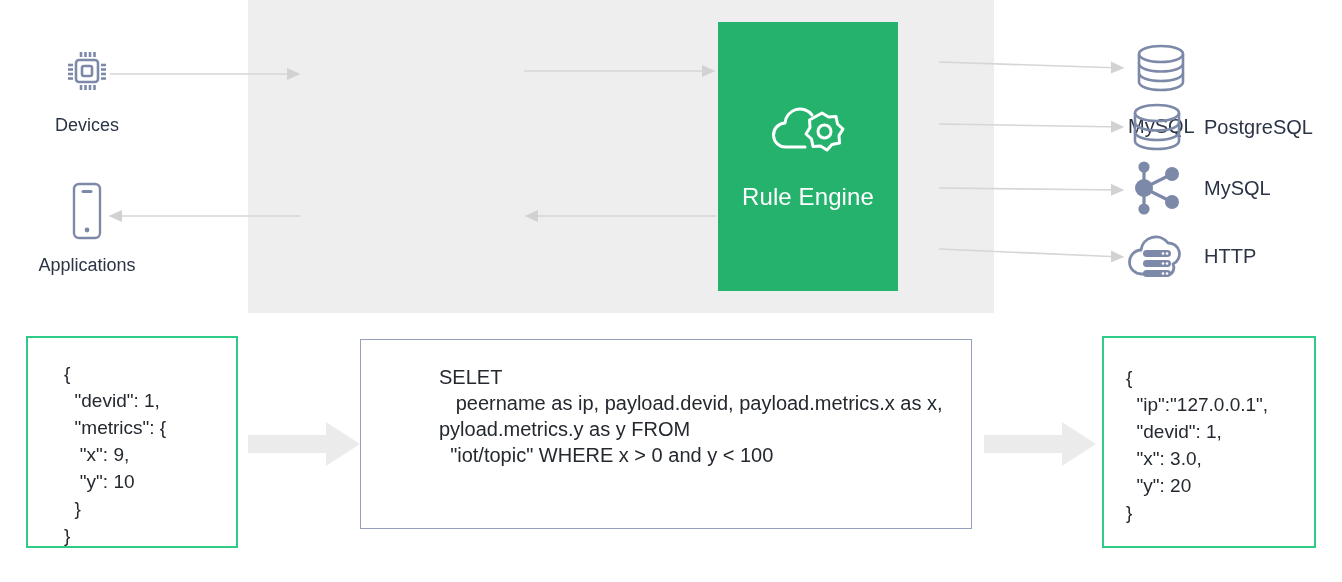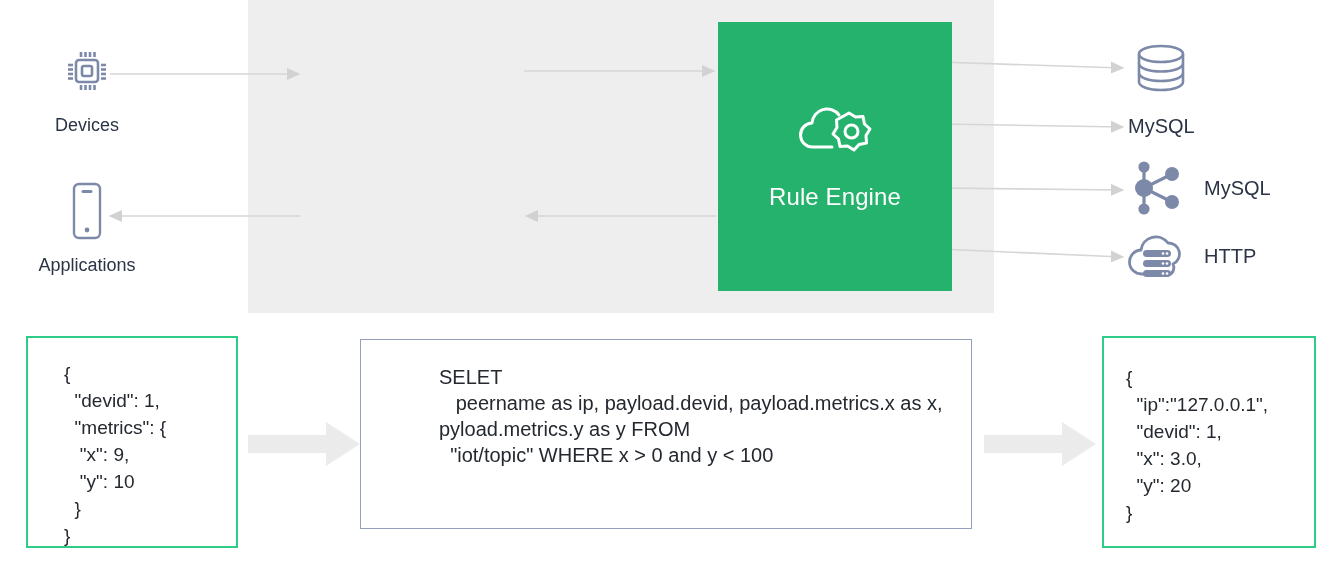--- a/index.html
+++ b/index.html
@@ -28,21 +28,21 @@
   
   .green-box {
     position: absolute;
     background: #25b26d;
     display: flex;
     flex-direction: column;
     align-items: center;
     justify-content: center;
   }
   #box-message-routing { left: 303px; top: 22px; width: 218px; height: 269px; }
-  #box-rule-engine     { left: 718px; top: 22px; width: 234px; height: 269px; }
+  #box-rule-engine     { left: 718px; top: 22px; width: 180px; height: 269px; }
 
   .green-box .glyph { margin-bottom: 18px; line-height: 0; }
   .green-box .box-label {
     color: #ffffff;
     font-size: 24px;
     line-height: 31px;
     text-align: center;
     font-weight: 400;
     letter-spacing: .1px;
   }
@@ -206,20 +206,31 @@
       <svg width="58" height="52" viewBox="0 0 58 52" fill="none" stroke="#7d89a8" stroke-width="2.6">
         <ellipse cx="29" cy="12" rx="22" ry="8"></ellipse>
         <path d="M7 12 V40 A22 8 0 0 0 51 40 V12"></path>
         <path d="M7 21.5 A22 8 0 0 0 51 21.5"></path>
         <path d="M7 31 A22 8 0 0 0 51 31"></path>
       </svg>
     </div>
     <div class="dest-label">MySQL</div>
   </div>
 
+  <div class="dest-node" id="dest-postgresql">
+    <div class="icon-wrap">
+      <svg width="58" height="52" viewBox="0 0 58 52" fill="none" stroke="#7d89a8" stroke-width="2.6">
+        <ellipse cx="29" cy="12" rx="22" ry="8"></ellipse>
+        <path d="M7 12 V40 A22 8 0 0 0 51 40 V12"></path>
+        <path d="M7 21.5 A22 8 0 0 0 51 21.5"></path>
+        <path d="M7 31 A22 8 0 0 0 51 31"></path>
+      </svg>
+    </div>
+    <div class="dest-label">PostgreSQL</div>
+  </div>
 
   <div class="dest-node" id="dest-kafka">
     <div class="icon-wrap">
       <svg width="58" height="56" viewBox="0 0 58 56" fill="none">
         <g stroke="#7d89a8" stroke-width="3.2">
           <line x1="16" y1="28" x2="16" y2="9"></line>
           <line x1="16" y1="28" x2="16" y2="47"></line>
           <line x1="16" y1="28" x2="42" y2="15"></line>
           <line x1="16" y1="28" x2="42" y2="41"></line>
         </g>

